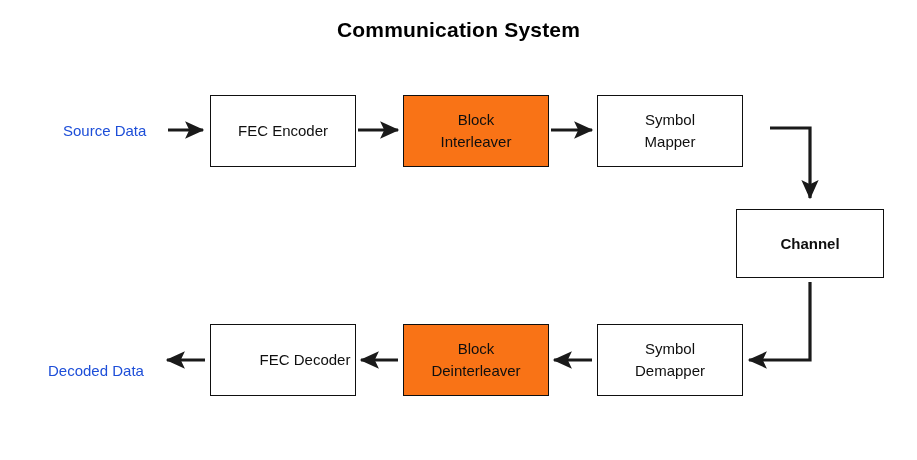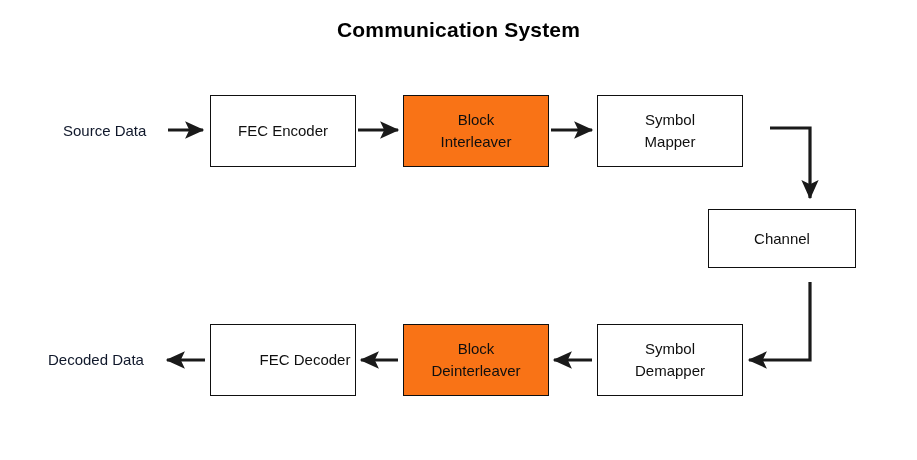--- a/index.html
+++ b/index.html
@@ -46,21 +46,21 @@
   .node.highlight {
     background: #f97316;
   }
   .node-label {
     display: block;
     white-space: pre-line;
   }
   .endpoint-label {
     position: absolute;
     font-size: 15px;
-    color: #0f172a;
+    color: #1d4ed8;
     white-space: nowrap;
   }
   .arrow-layer {
     position: absolute;
     left: 0;
     top: 0;
     width: 917px;
     height: 460px;
     pointer-events: none;
   }
@@ -95,33 +95,33 @@
         <span class="node-label">FEC Encoder</span>
       </div>
       <div class="node highlight" style="left: 403px; top: 95px; width: 146px; height: 72px;">
         <span class="node-label">Block
 Interleaver</span>
       </div>
       <div class="node" style="left: 597px; top: 95px; width: 146px; height: 72px;">
         <span class="node-label">Symbol
 Mapper</span>
       </div>
-      <div class="node" style="left: 708px; top: 209px; width: 148px; height: 59px;">
+      <div class="node" style="left: 736px; top: 209px; width: 148px; height: 69px; font-weight: bold;">
         <span class="node-label">Channel</span>
       </div>
       <div class="node" style="left: 597px; top: 324px; width: 146px; height: 72px;">
         <span class="node-label">Symbol
 Demapper</span>
       </div>
       <div class="node highlight" style="left: 403px; top: 324px; width: 146px; height: 72px;">
         <span class="node-label">Block
 Deinterleaver</span>
       </div>
       <div class="node" style="left: 210px; top: 324px; width: 146px; height: 72px; padding-left: 44px;">
         <span class="node-label">FEC Decoder</span>
       </div>
     </div>
   <div id="endpoints-layer">
       <div class="endpoint-label" style="left: 63px; top: 122px;">Source Data</div>
-      <div class="endpoint-label" style="left: 48px; top: 351px;">Decoded Data</div>
+      <div class="endpoint-label" style="left: 48px; top: 362px;">Decoded Data</div>
     </div>
 
 </div>
 
 </body></html>

